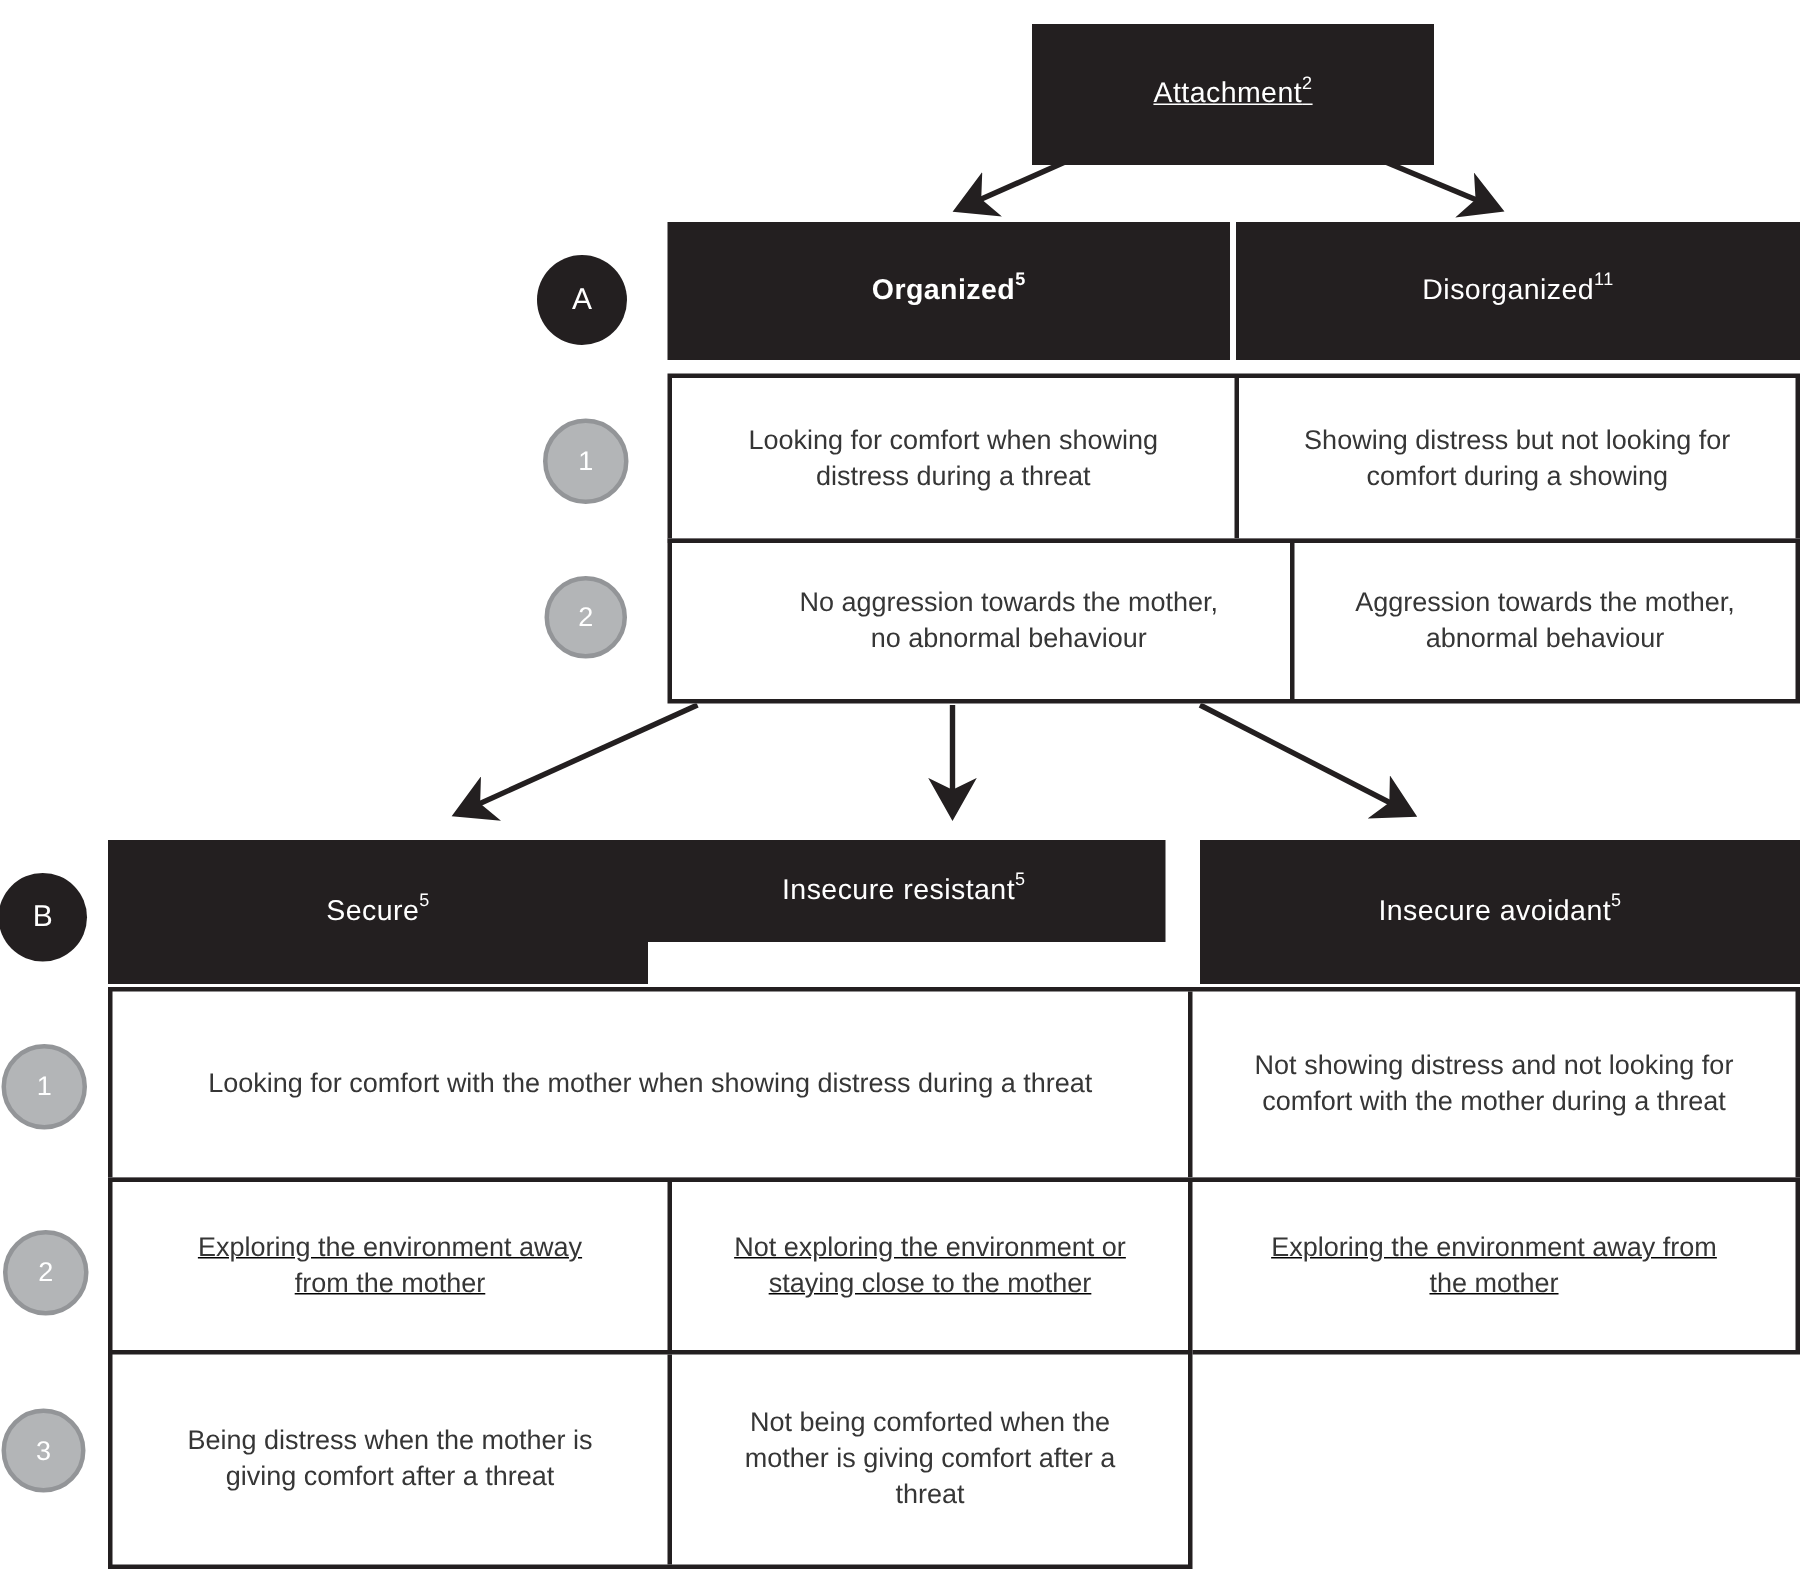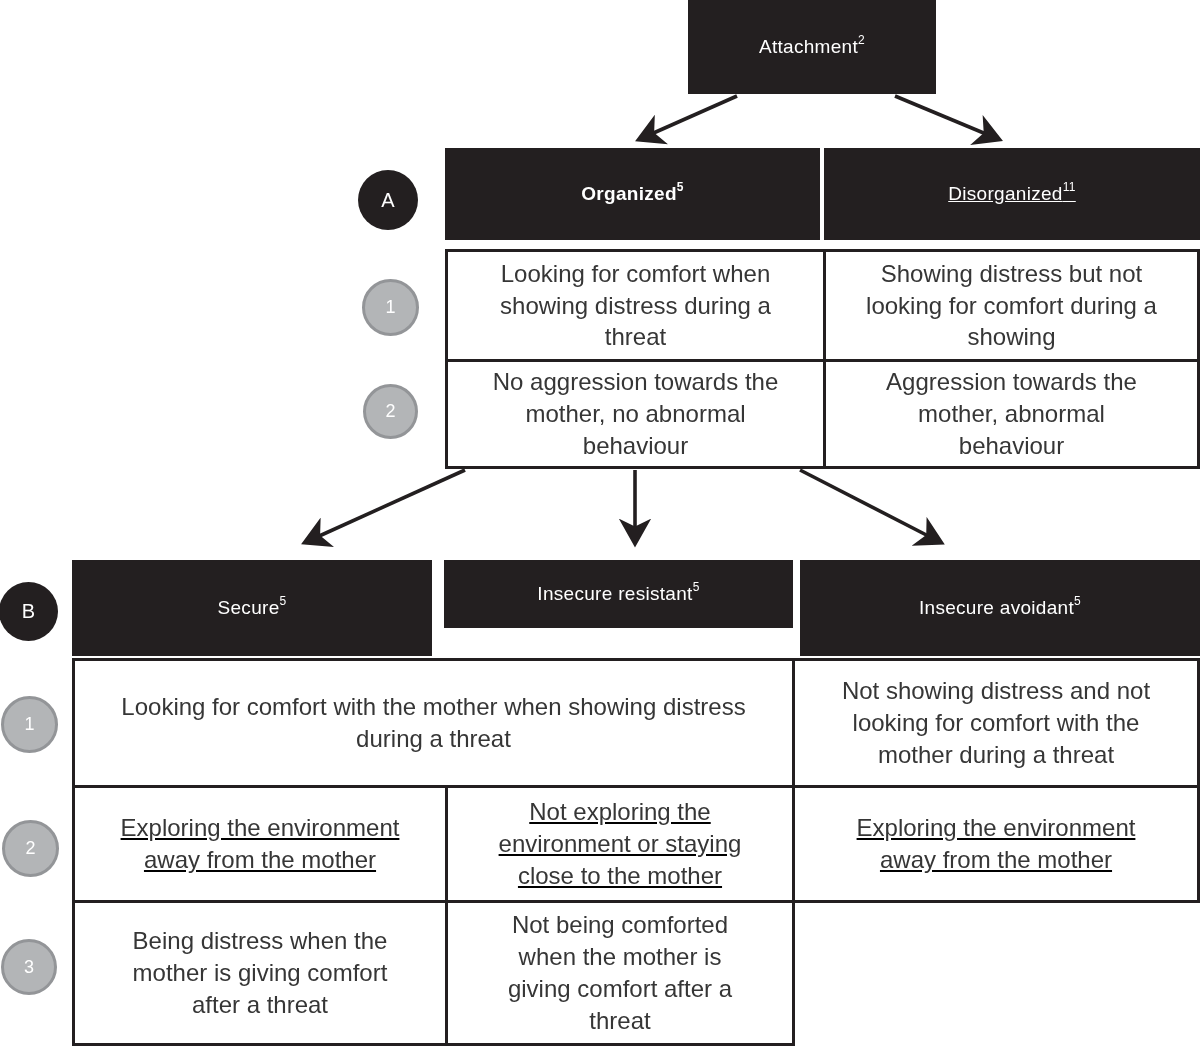--- a/index.html
+++ b/index.html
@@ -20,21 +20,21 @@
   }
   .circle.black{background:#231f20;font-size:20px;}
   .circle.gray{background:#b3b5b7;border:3px solid #939598;font-size:18px;box-sizing:border-box;}
 
   .trow{
     position:absolute;box-sizing:border-box;border:3px solid #231f20;
     background:#fff;display:flex;align-items:stretch;
   }
   .tcell{
     box-sizing:border-box;display:flex;align-items:center;justify-content:center;
-    text-align:center;color:#363636;font-size:24px;line-height:1.33;
+    text-align:center;color:#363636;font-size:18px;line-height:1.33;
     padding:8px 38px;flex:1 1 auto;
   }
   .tcell + .tcell{border-left:3px solid #231f20;}
 
   svg.arrows{position:absolute;left:0;top:0;pointer-events:none;}
 </style>
 </head>
 <body>
 
 <div class="stage">
@@ -45,67 +45,67 @@
         <path d="M0,0 L8,4.5 L0,9 L2.2,4.5 Z" fill="#231f20"></path>
       </marker>
     </defs>
     <line x1="737" y1="96" x2="640" y2="139" stroke="#231f20" stroke-width="3.6" marker-end="url(#ah)"></line>
     <line x1="895" y1="96" x2="998" y2="139" stroke="#231f20" stroke-width="3.6" marker-end="url(#ah)"></line>
     <line x1="465" y1="470" x2="306" y2="542" stroke="#231f20" stroke-width="3.6" marker-end="url(#ah)"></line>
     <line x1="635" y1="470" x2="635" y2="542" stroke="#231f20" stroke-width="3.6" marker-end="url(#ah)"></line>
     <line x1="800" y1="470" x2="940" y2="542" stroke="#231f20" stroke-width="3.6" marker-end="url(#ah)"></line>
   </svg>
 
-  <div class="blackbox" style="left:688px;top:0;width:248px;height:94px;">
+  <div class="blackbox" style="left:688px;top:16px;width:268px;height:94px;text-decoration:underline;">
     <span><span>Attachment</span><sup>2</sup></span>
   </div>
 
   <div class="circle black" style="left:358px;top:170px;width:60px;height:60px;">
     <span>A</span>
   </div>
   <div class="circle gray" style="left:362px;top:279px;width:57px;height:57px;">
     <span>1</span>
   </div>
   <div class="circle gray" style="left:363px;top:384px;width:55px;height:55px;">
     <span>2</span>
   </div>
 
   <div class="blackbox" style="left:445px;top:148px;width:375px;height:92px;font-weight:bold;">
     <span><span>Organized</span><sup>5</sup></span>
   </div>
-  <div class="blackbox" style="left:824px;top:148px;width:376px;height:92px;text-decoration:underline;">
+  <div class="blackbox" style="left:824px;top:148px;width:376px;height:92px;">
     <span><span>Disorganized</span><sup>11</sup></span>
   </div>
 
   <div class="trow" style="left:445px;top:249px;width:755px;height:113px;">
     <div class="tcell" style="flex:0 0 375px;">Looking for comfort when showing distress during a threat</div>
     <div class="tcell">Showing distress but not looking for comfort during a showing</div>
   </div>
   <div class="trow" style="left:445px;top:359px;width:755px;height:110px;">
-    <div class="tcell" style="flex:0 0 375px;">No aggression towards the mother, no abnormal behaviour</div>
+    <div class="tcell" style="flex:0 0 375px;margin-left:37px;">No aggression towards the mother, no abnormal behaviour</div>
     <div class="tcell">Aggression towards the mother, abnormal behaviour</div>
   </div>
 
   <div class="circle black" style="left:-1px;top:582px;width:59px;height:59px;">
     <span>B</span>
   </div>
   <div class="circle gray" style="left:1px;top:696px;width:57px;height:57px;">
     <span>1</span>
   </div>
   <div class="circle gray" style="left:2px;top:820px;width:57px;height:57px;">
     <span>2</span>
   </div>
   <div class="circle gray" style="left:1px;top:939px;width:56px;height:56px;">
     <span>3</span>
   </div>
 
   <div class="blackbox" style="left:72px;top:560px;width:360px;height:96px;">
     <span><span>Secure</span><sup>5</sup></span>
   </div>
-  <div class="blackbox" style="left:444px;top:560px;width:349px;height:68px;">
+  <div class="blackbox" style="left:428px;top:560px;width:349px;height:68px;">
     <span><span>Insecure resistant</span><sup>5</sup></span>
   </div>
   <div class="blackbox" style="left:800px;top:560px;width:400px;height:96px;">
     <span><span>Insecure avoidant</span><sup>5</sup></span>
   </div>
 
   <div class="trow" style="left:72px;top:658px;width:1128px;height:130px;">
     <div class="tcell" style="flex:0 0 717px;">Looking for comfort with the mother when showing distress during a threat</div>
     <div class="tcell">Not showing distress and not looking for comfort with the mother during a threat</div>
   </div>

